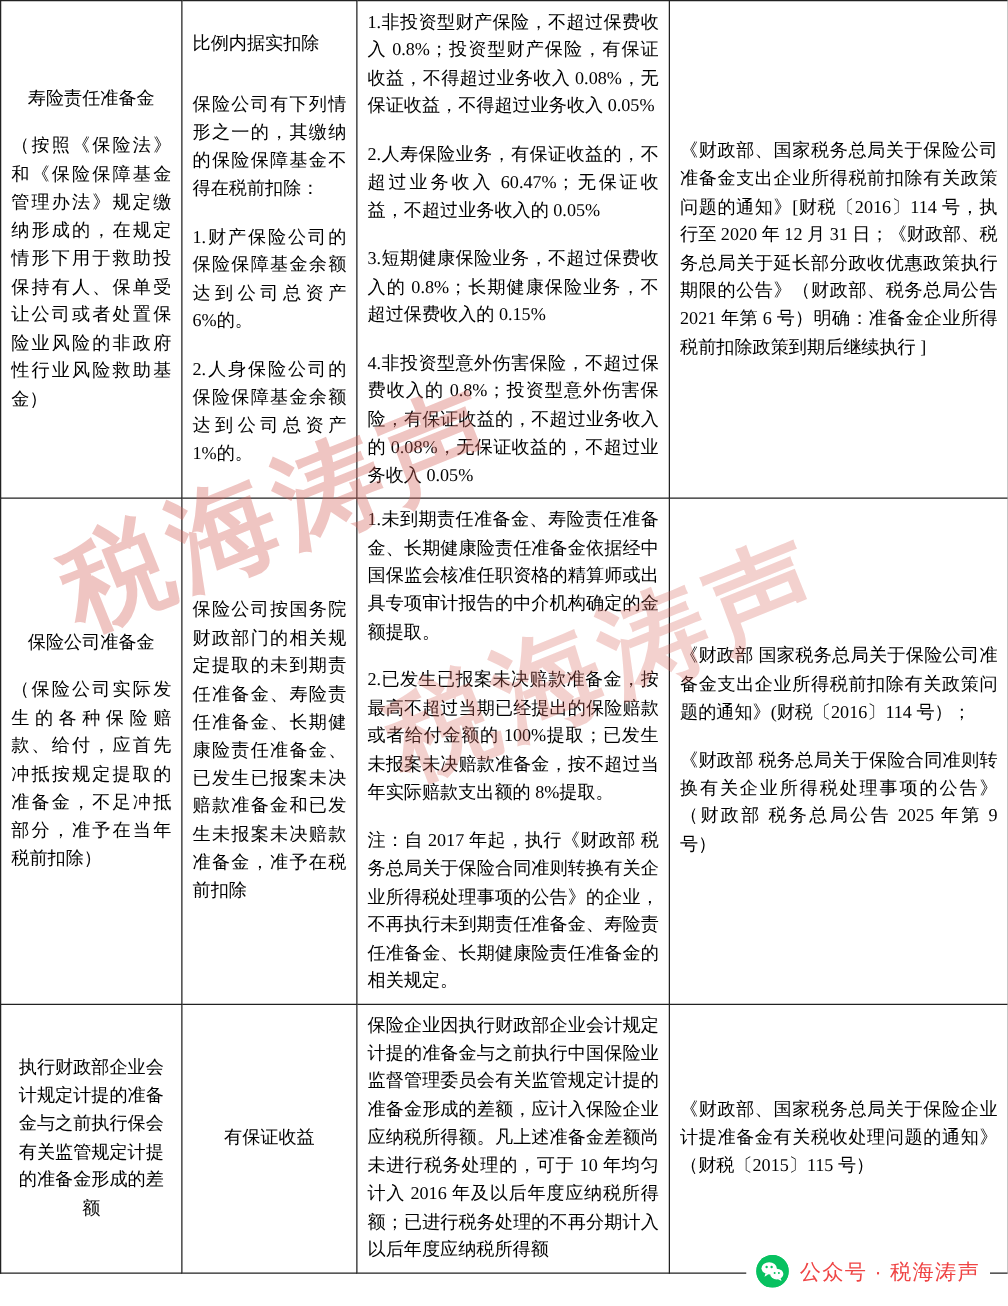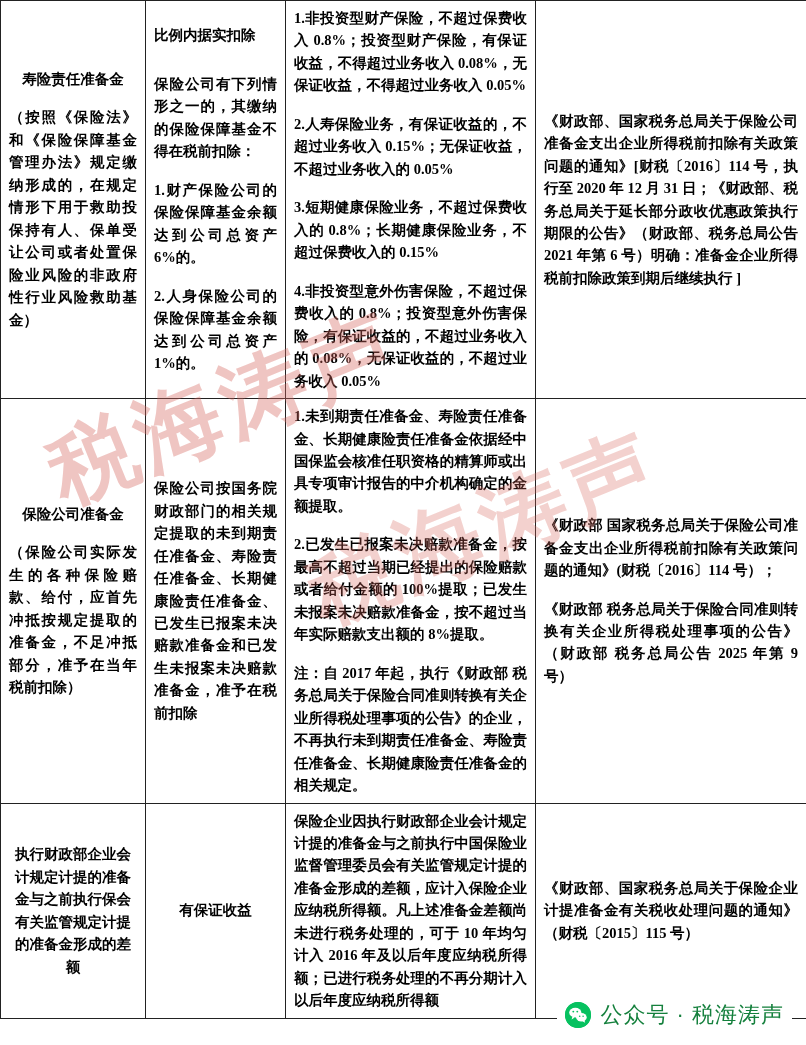--- a/index.html
+++ b/index.html
@@ -45,21 +45,20 @@
   .cell-just {
     text-align: justify;
     text-justify: inter-ideograph;
   }
   .cell-top {
     vertical-align: top;
   }
   p.para {
     margin: 0 0 0 0;
     text-indent: 0;
-    font-weight: bold;
   }
   p.para + p.para {
     margin-top: 16px;
   }
   .indent1 {
     text-indent: 1em;
   }
   .watermark {
     position: absolute;
     left: 40px;
@@ -103,22 +102,22 @@
     width: 26px;
     height: 26px;
     border-radius: 50%;
     background: #07C160;
     position: relative;
     flex: 0 0 auto;
   }
   .wechat-icon svg { display: block; }
   .wechat-text {
     font-family: "Liberation Sans", sans-serif;
-    font-size: 22px;
-    color: #15803d;
+    font-size: 17px;
+    color: #ef4444;
     letter-spacing: 1px;
     white-space: nowrap;
   }
 </style>
 </head>
 <body>
 
 <div class="page">
 
   <table class="doc-table">
@@ -136,21 +135,21 @@
           <p class="para cell-just">（按照《保险法》和《保险保障基金管理办法》规定缴纳形成的，在规定情形下用于救助投保持有人、保单受让公司或者处置保险业风险的非政府性行业风险救助基金）</p>
         </td>
         <td class="cell-top cell-just">
           <p class="para">比例内据实扣除</p>
           <p class="para" style="margin-top:26px">保险公司有下列情形之一的，其缴纳的保险保障基金不得在税前扣除：</p>
           <p class="para indent1">1.财产保险公司的保险保障基金余额达到公司总资产 6%的。</p>
           <p class="para indent1">2.人身保险公司的保险保障基金余额达到公司总资产 1%的。</p>
         </td>
         <td class="cell-top cell-just">
           <p class="para">1.非投资型财产保险，不超过保费收入 0.8%；投资型财产保险，有保证收益，不得超过业务收入 0.08%，无保证收益，不得超过业务收入 0.05%</p>
-          <p class="para">2.人寿保险业务，有保证收益的，不超过业务收入 0.15%；无保证收益，不超过业务收入的 0.05%</p>
+          <p class="para">2.人寿保险业务，有保证收益的，不超过业务收入 60.47%；无保证收益，不超过业务收入的 0.05%</p>
           <p class="para">3.短期健康保险业务，不超过保费收入的 0.8%；长期健康保险业务，不超过保费收入的 0.15%</p>
           <p class="para">4.非投资型意外伤害保险，不超过保费收入的 0.8%；投资型意外伤害保险，有保证收益的，不超过业务收入的 0.08%，无保证收益的，不超过业务收入 0.05%</p>
         </td>
         <td class="cell-just">
           <p class="para">《财政部、国家税务总局关于保险公司准备金支出企业所得税前扣除有关政策问题的通知》[财税〔2016〕114 号，执行至 2020 年 12 月 31 日；《财政部、税务总局关于延长部分政收优惠政策执行期限的公告》（财政部、税务总局公告 2021 年第 6 号）明确：准备金企业所得税前扣除政策到期后继续执行 ]</p>
         </td>
       </tr>
 
       <tr>
         <td class="cell-center">

